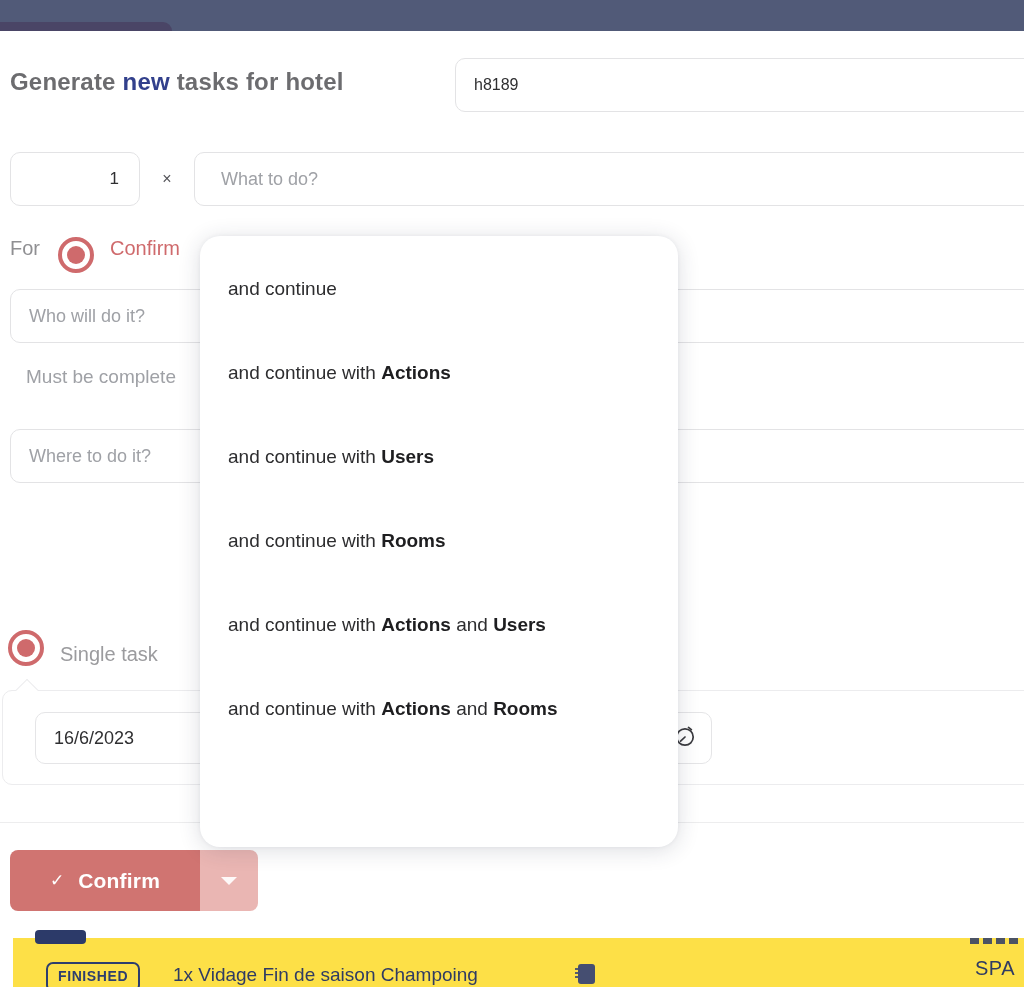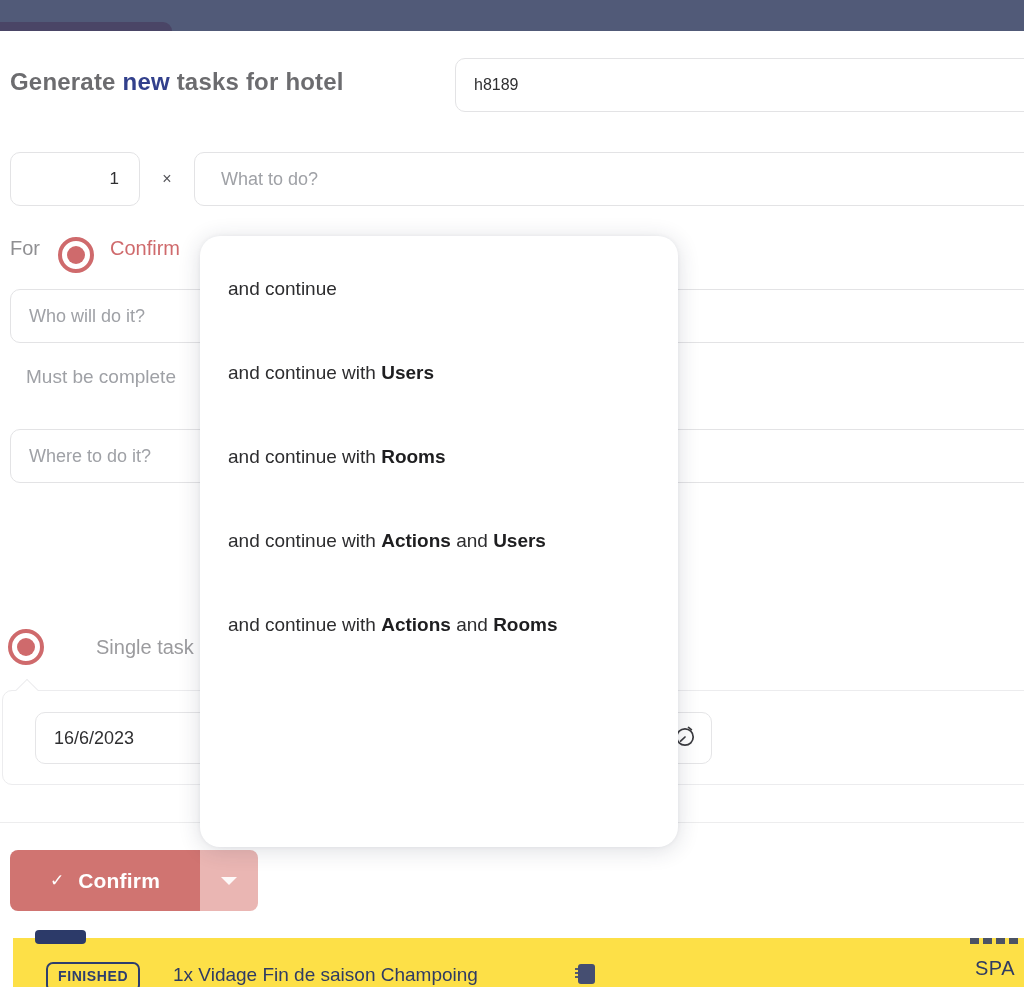--- a/index.html
+++ b/index.html
@@ -50,21 +50,21 @@
   }
   .radio::after {
     content: ""; position: absolute; left: 50%; top: 50%;
     width: 18px; height: 18px; border-radius: 50%;
     background: #cf6a6c; transform: translate(-50%, -50%);
   }
   .for-row { left: 10px; top: 237px; display: flex; align-items: flex-start; height: 38px; }
   .for-label { font-size: 20px; color: #8f8f92; margin-right: 18px; }
   .selected-label { font-size: 20px; color: #cf6a6c; margin-left: 16px; white-space: nowrap; }
   .must-label { left: 10px; top: 366px; font-size: 19px; color: #9fa1a6; white-space: nowrap; margin-left: 16px; }
-  .single-row { left: 8px; top: 628px; display: flex; align-items: center; height: 38px; gap: 36px; }
+  .single-row { left: 8px; top: 628px; display: flex; align-items: flex-end; height: 38px; }
   .single-label { font-size: 20px; color: #9b9b9e; margin-left: 16px; }
 
   
   .callout {
     left: 2px; top: 690px; width: 1398px; height: 95px;
     border: 1px solid #ececee; border-radius: 10px; background: #fff;
   }
   .callout-caret {
     position: absolute; left: 16px; top: -9px; width: 16px; height: 16px;
     background: #fff; transform: rotate(45deg);
@@ -191,20 +191,21 @@
     <span class="confirm-check">✓</span>
     <span class="confirm-label">Confirm</span>
   </button>
   <button class="confirm-arrow">
     <span class="arrow-tri"></span>
   </button>
 </div>
 
 <div class="abs dropdown">
     <div class="dd-item"><span>and continue</span></div>
+    <div class="dd-item"><span>and continue with </span><span class="b">Actions</span></div>
     <div class="dd-item"><span>and continue with </span><span class="b">Users</span></div>
     <div class="dd-item"><span>and continue with </span><span class="b">Rooms</span></div>
     <div class="dd-item"><span>and continue with </span><span class="b">Actions</span><span> and </span><span class="b">Users</span></div>
     <div class="dd-item"><span>and continue with </span><span class="b">Actions</span><span> and </span><span class="b">Rooms</span></div>
   </div>
 
 <div class="abs bottom-band">
   <div class="footer-nub"></div>
   <span class="finished-badge">FINISHED</span>
   <span class="task-text">1x Vidage Fin de saison Champoing</span>

